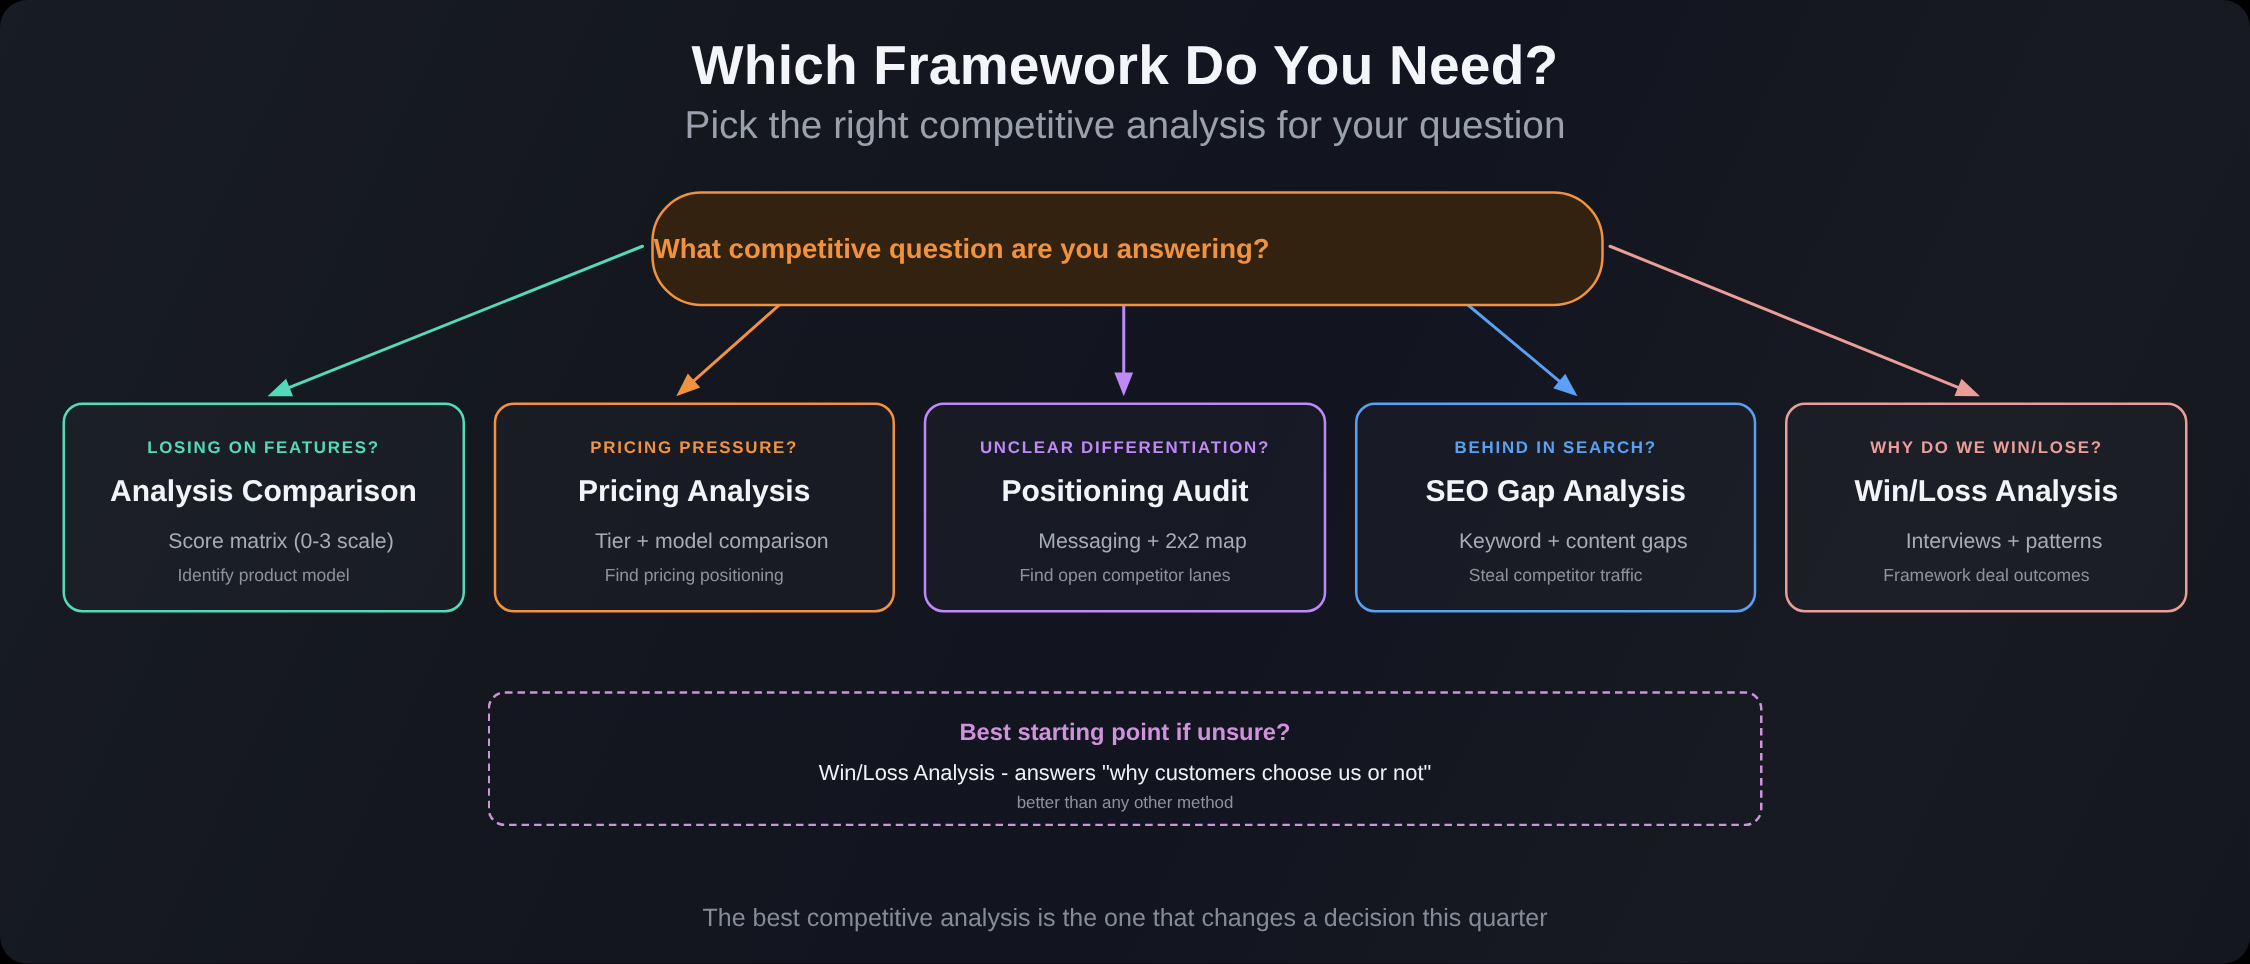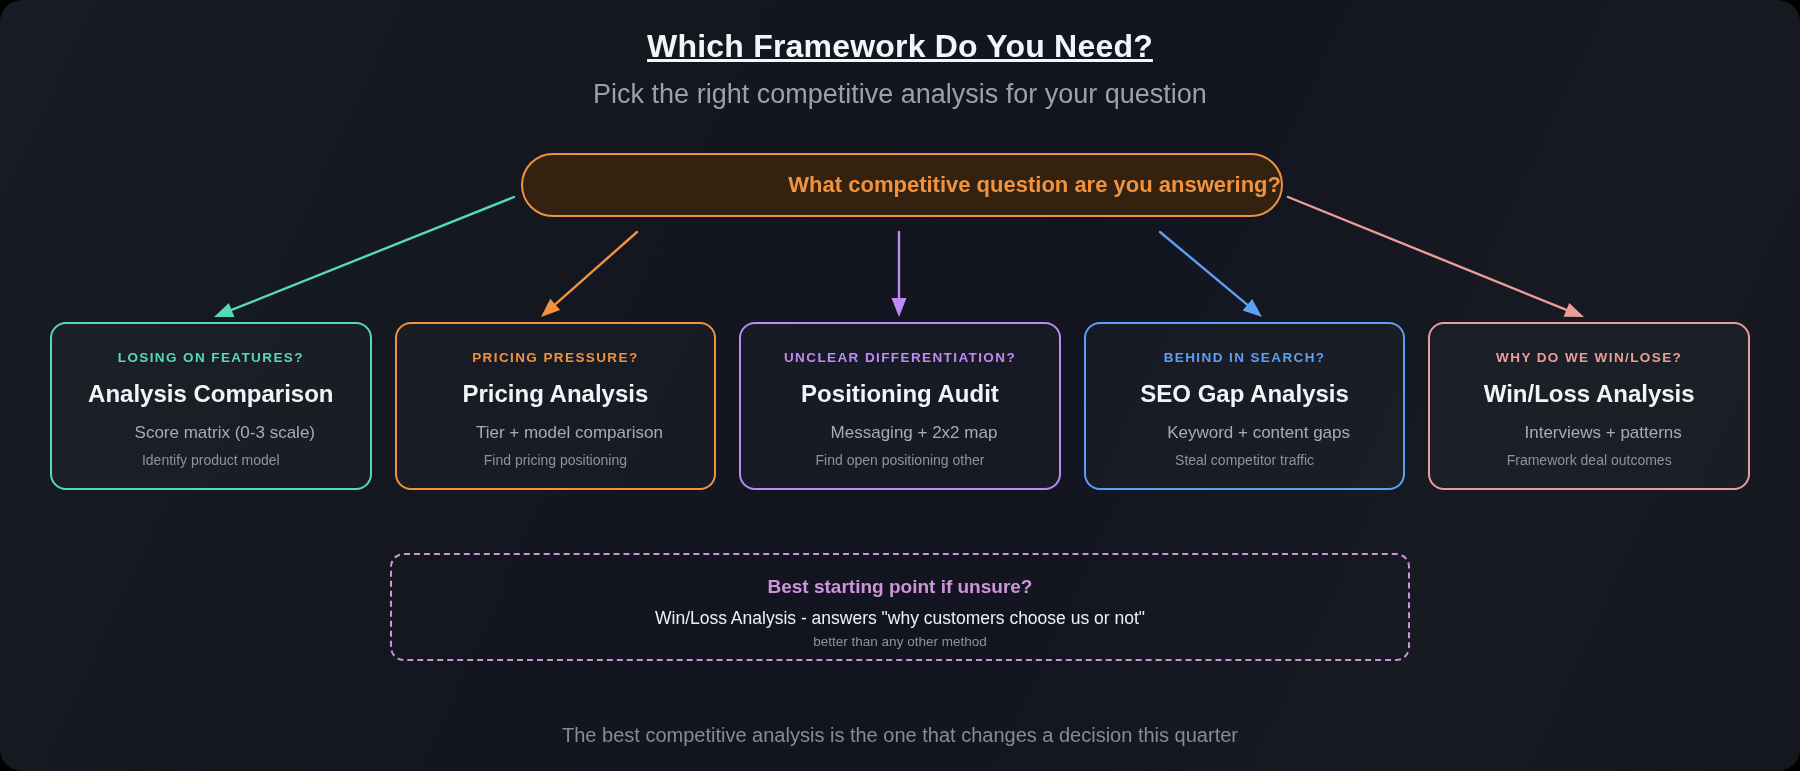--- a/index.html
+++ b/index.html
@@ -4,27 +4,27 @@
 <style>
   * { margin:0; padding:0; box-sizing:border-box; }
   html,body { background:#000; }
   body { font-family:"Liberation Sans", sans-serif; }
   .canvas {
     position:relative; width:1800px; height:771px; overflow:hidden;
     border-radius:22px;
     background:linear-gradient(115deg, #181c24 0%, #14171e 30%, #121520 55%, #171a21 80%, #14171d 100%);
   }
   .header { position:absolute; top:28px; left:0; width:100%; text-align:center; }
-  .title { font-size:32px; font-weight:bold; color:#f3f5f8; letter-spacing:0.2px;text-decoration:underline; }
-  .subtitle { margin-top:14px; font-size:27px; color:#9aa1ac; }
+  .title { font-size:44px; font-weight:bold; color:#f3f5f8; letter-spacing:0.2px; }
+  .subtitle { margin-top:4px; font-size:31px; color:#9aa1ac; }
 
   .pill {
-    position:absolute; left:521px; top:153px; width:762px; height:64px;
+    position:absolute; left:521px; top:153px; width:762px; height:92px;
     border:2.5px solid; border-radius:40px;
-    display:flex; align-items:center; justify-content:flex-end;
+    display:flex; align-items:center; justify-content:flex-start;
   }
   .pill-label { font-size:22px; font-weight:bold; }
 
   svg.arrows { position:absolute; left:0; top:0; width:1800px; height:771px; pointer-events:none; }
 
   .cards { position:absolute; left:50px; top:322px; width:1700px; height:168px; display:flex; gap:23px; }
   .card {
     flex:1; height:168px; border:2px solid; border-radius:16px;
     background:rgba(255,255,255,0.022);
     text-align:center; padding-top:26px;
@@ -84,21 +84,21 @@
       <span class="card-q" style="color: rgb(240, 146, 63);">PRICING PRESSURE?</span>
       <span class="card-name">Pricing Analysis</span>
       <span class="card-method">Tier + model comparison</span>
       <span class="card-outcome">Find pricing positioning</span>
     </div>
 
     <div class="card" style="border-color: rgb(190, 138, 245);">
       <span class="card-q" style="color: rgb(190, 138, 245);">UNCLEAR DIFFERENTIATION?</span>
       <span class="card-name">Positioning Audit</span>
       <span class="card-method">Messaging + 2x2 map</span>
-      <span class="card-outcome">Find open positioning other</span>
+      <span class="card-outcome">Find open competitor lanes</span>
     </div>
 
     <div class="card" style="border-color: rgb(91, 161, 243);">
       <span class="card-q" style="color: rgb(91, 161, 243);">BEHIND IN SEARCH?</span>
       <span class="card-name">SEO Gap Analysis</span>
       <span class="card-method">Keyword + content gaps</span>
       <span class="card-outcome">Steal competitor traffic</span>
     </div>
 
     <div class="card" style="border-color: rgb(235, 158, 153);">

